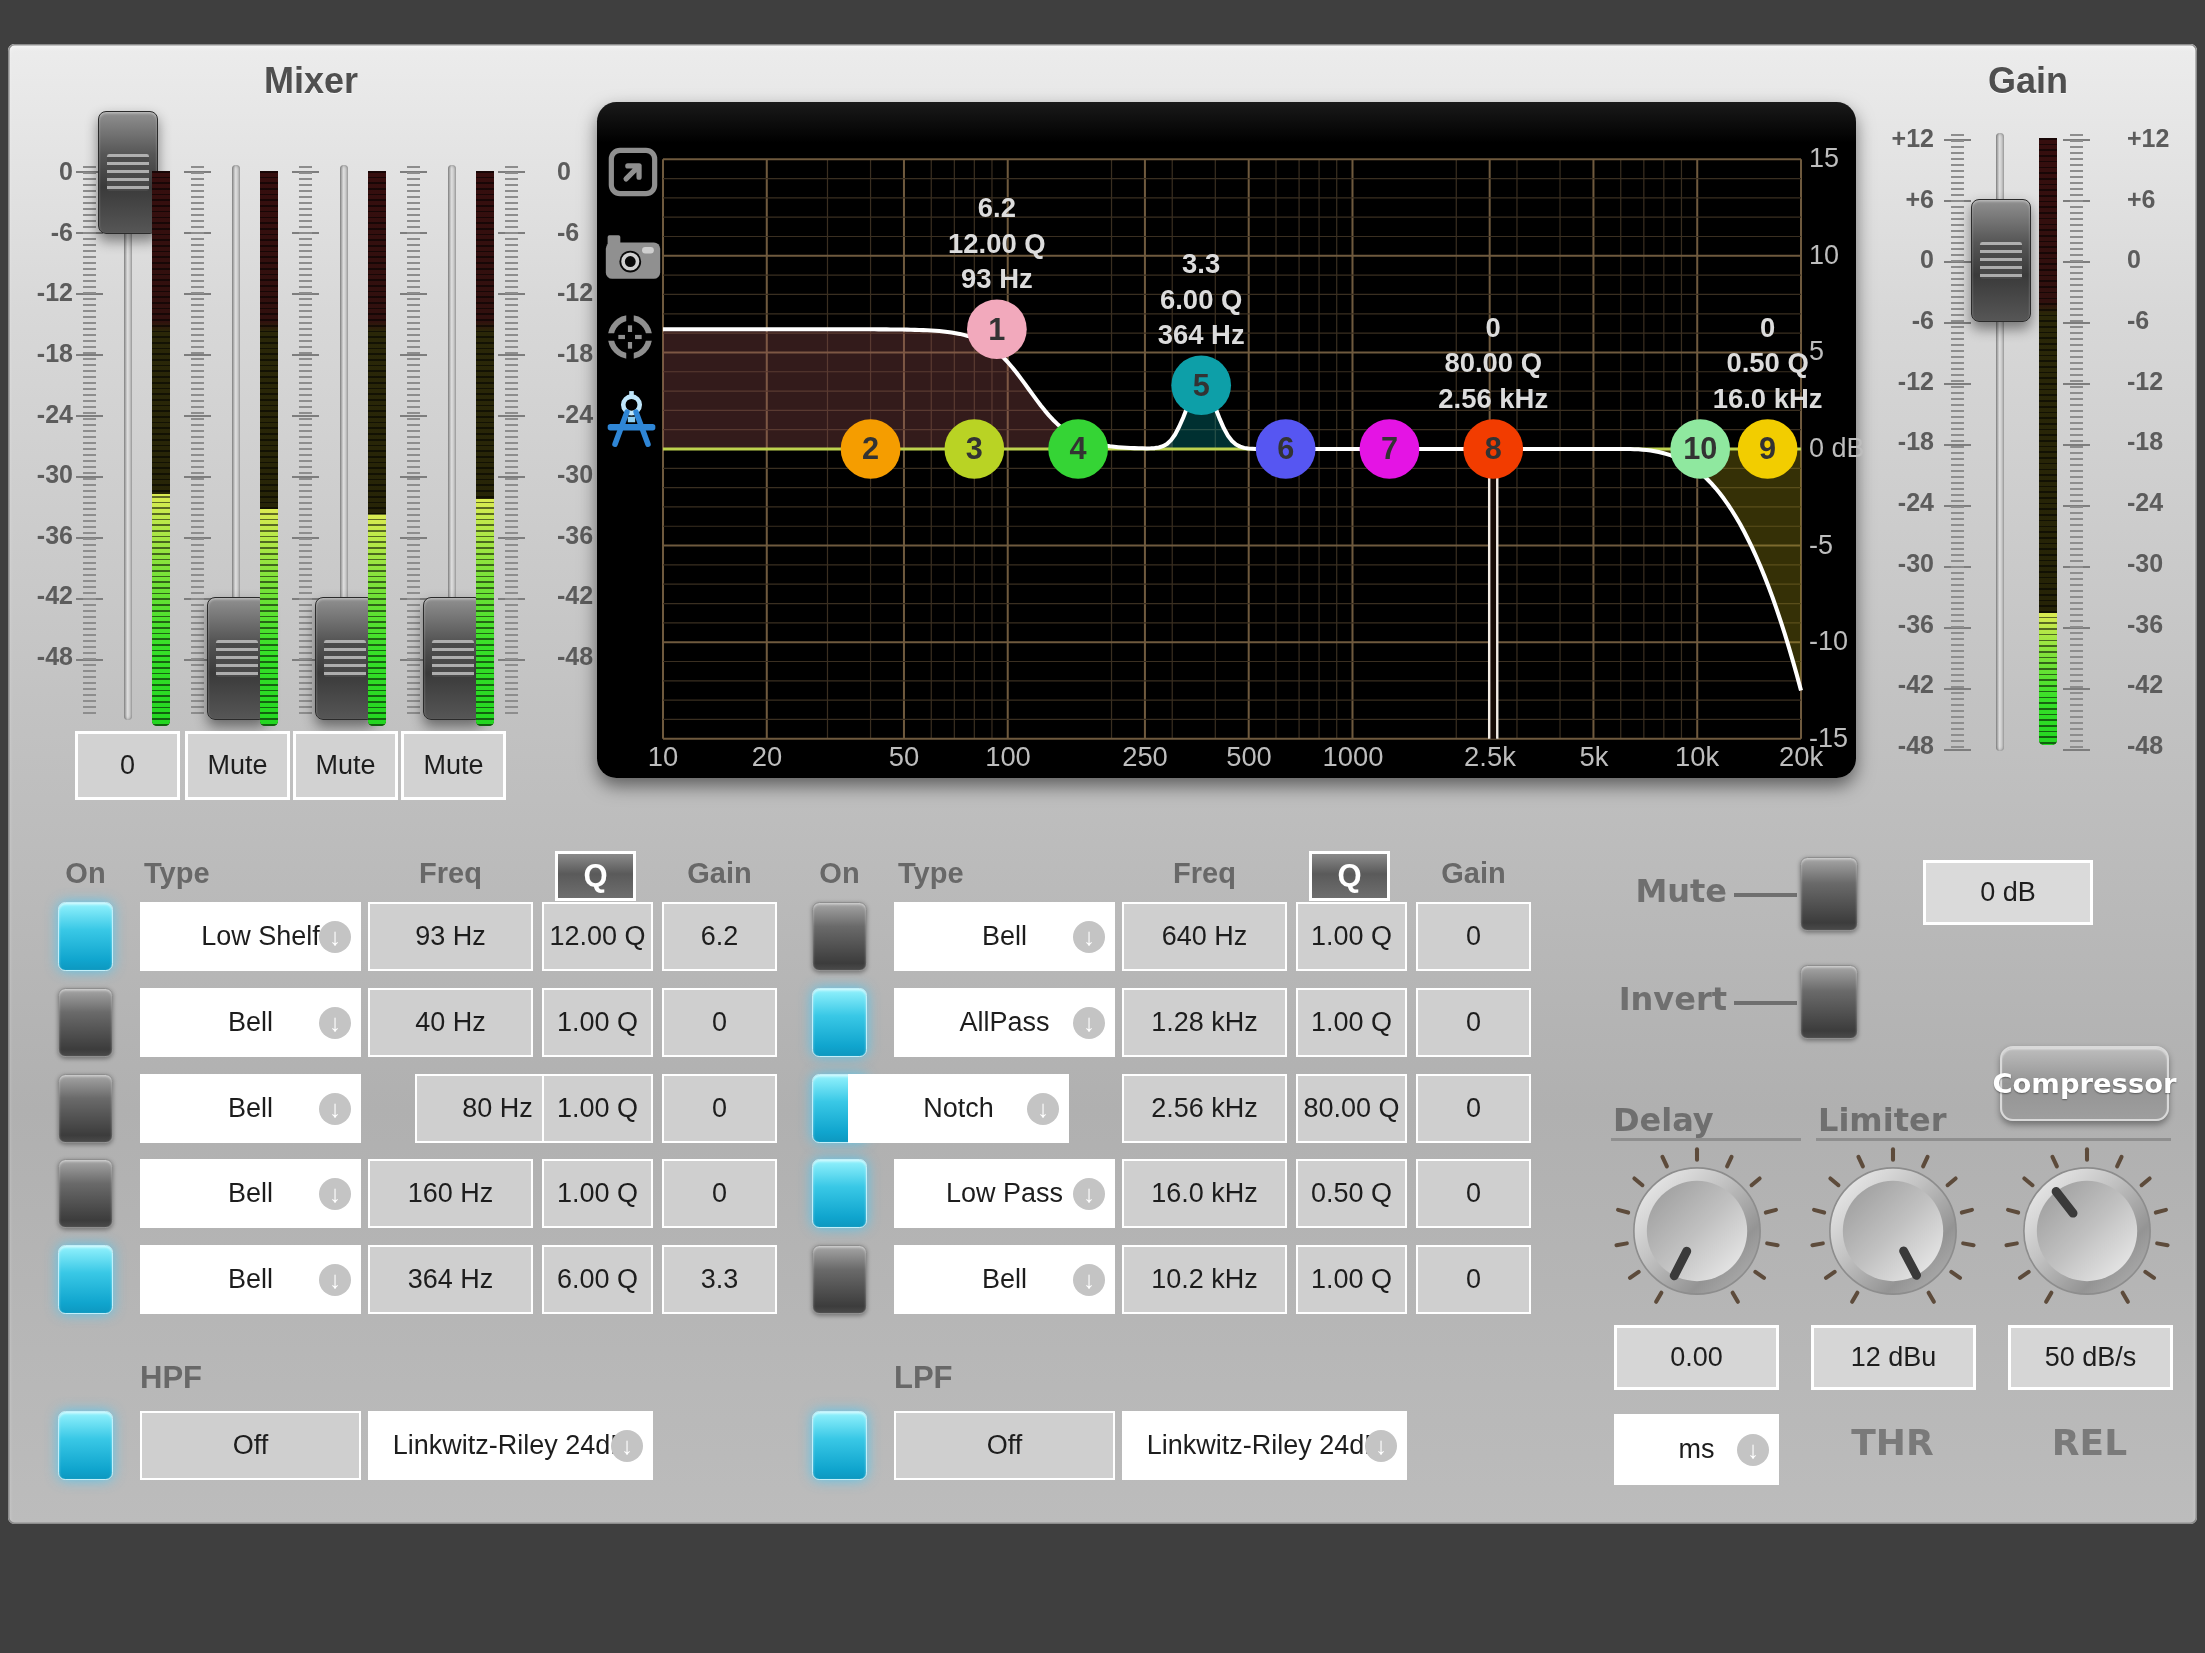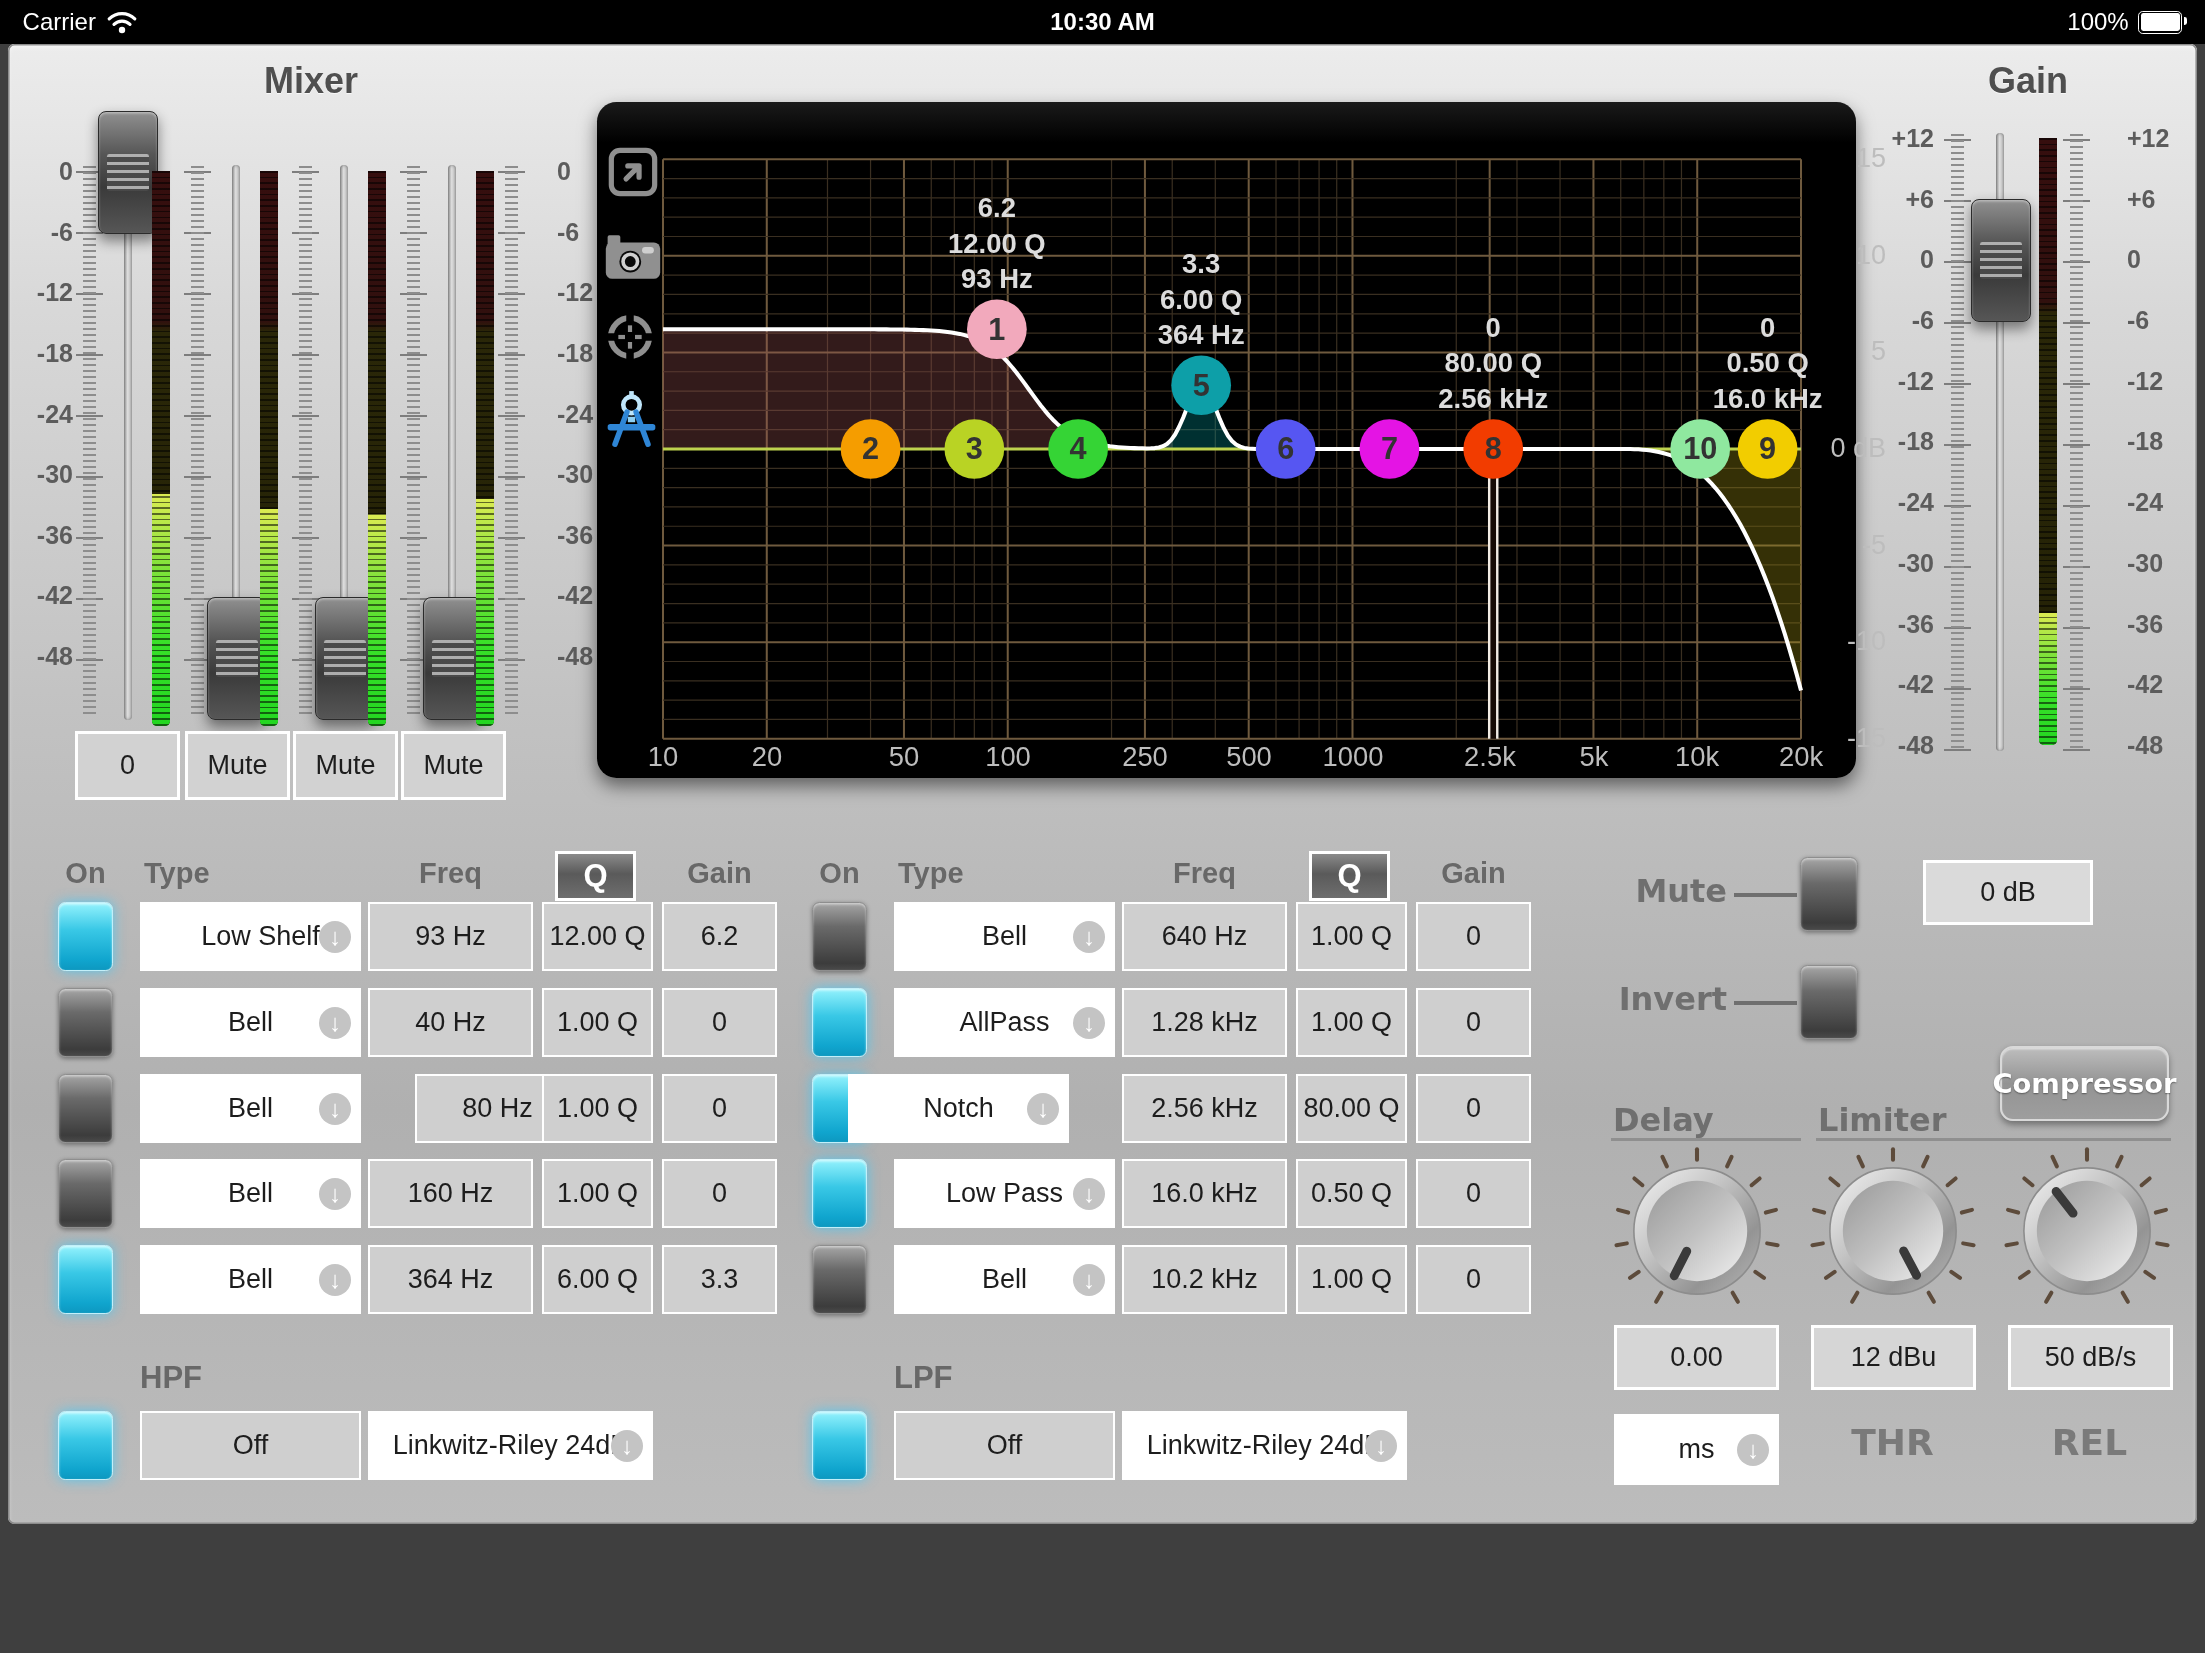--- a/index.html
+++ b/index.html
@@ -66,21 +66,21 @@
   .hline{position:absolute;height:4px;background:#6f6f6f;}
   .underline{position:absolute;height:3.2px;background:#8f8f8f;}
   
   .eq-panel{position:absolute;left:597px;top:102px;width:1259px;height:676px;border-radius:19.4px;
     background:linear-gradient(#1a1a1a,#000 6%);box-shadow:0 8px 18px rgba(0,0,0,.5);}
   .eq-icon{position:absolute;}
   #eq-plot{position:absolute;left:66px;top:57px;overflow:visible;}
   #eq-xlabels{position:absolute;left:66px;top:639px;width:1138px;height:36px;}
   #eq-xlabels span{position:absolute;transform:translateX(-50%);font-size:27.4px;color:#bdbdbd;}
   .eq-ylabels{position:absolute;left:1212px;top:40px;width:77px;height:612px;display:flex;
-    flex-direction:column;justify-content:space-between;font-size:27px;color:#bdbdbd;text-align:right;}
+    flex-direction:column;justify-content:space-between;font-size:27px;color:#bdbdbd;}
   .eq-ylabels div{height:32px;line-height:32px;}
   
   .knob{position:absolute;width:170px;height:170px;}
   
   .comp-btn{position:absolute;border-radius:13px;background:linear-gradient(#bdbdbd,#939393 50%,#9e9e9e);
     border:2.4px solid #d9d9d9;box-shadow:0 3.2px 6.5px rgba(0,0,0,.35),inset 0 1.6px 1.6px rgba(255,255,255,.5);
     color:#fff;font-size:27.4px;display:flex;align-items:center;justify-content:center;
     font-family:"DejaVu Sans",sans-serif;font-weight:bold;text-shadow:0 0.8px 1.6px rgba(0,0,0,.4);}
   .bottom-bar{position:absolute;left:0;top:1524px;width:2205px;height:129px;
     background:linear-gradient(#6f6f6f,#545454 25%,#464646);border-top:2.4px solid #262626;box-sizing:border-box;}
@@ -90,35 +90,20 @@
     display:flex;align-items:center;justify-content:center;text-shadow:0 1.6px 1.6px rgba(0,0,0,.5);
     box-shadow:inset 0 2.4px 2.4px rgba(255,255,255,.35),0 2.4px 4.8px rgba(0,0,0,.45);}
   .nav-btn.active{background:linear-gradient(#f2dd7e,#d9b33a 45%,#b3901e 62%,#c6a42c);border-color:#6e5a0e;}
   .lbl{position:absolute;}
 </style>
 </head>
 <body>
 
 <div class="stage">
 
-  <div class="status-bar">
-    <div class="status-left">
-      <span>Carrier</span>
-      <svg width="32" height="26" viewBox="0 0 40 32">
-        <path d="M4 12 A 23 23 0 0 1 36 12" stroke="#fff" stroke-width="4" fill="none" stroke-linecap="round"></path>
-        <path d="M10 19 A 14 14 0 0 1 30 19" stroke="#fff" stroke-width="4" fill="none" stroke-linecap="round"></path>
-        <circle cx="20" cy="26" r="4" fill="#fff"></circle>
-      </svg>
-    </div>
-    <div class="status-time">10:30 AM</div>
-    <div class="status-right">
-      <span>100%</span>
-      <span class="battery"></span>
-    </div>
-  </div>
 
   <div class="main-panel"></div>
 
   <div class="sec-title" style="left:190px;top:60px;width:242px;">Mixer</div>
   <div class="scale-col right-align" style="left:8px;top:155px;width:65px;height:517px;">
       <div>0</div>
       <div>-6</div>
       <div>-12</div>
       <div>-18</div>
       <div>-24</div>

